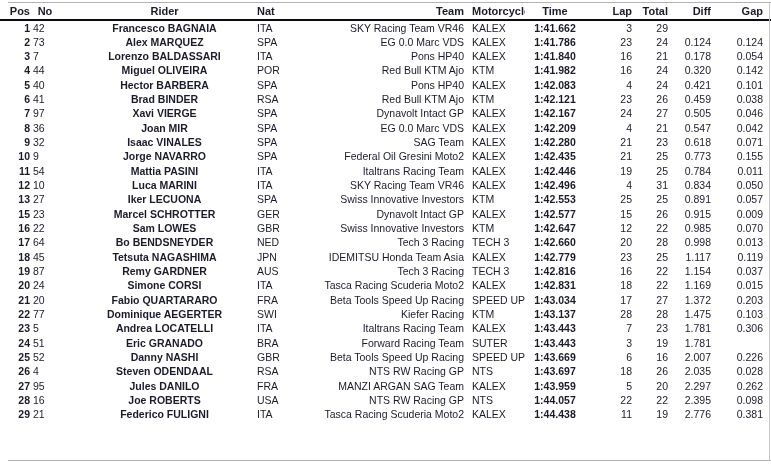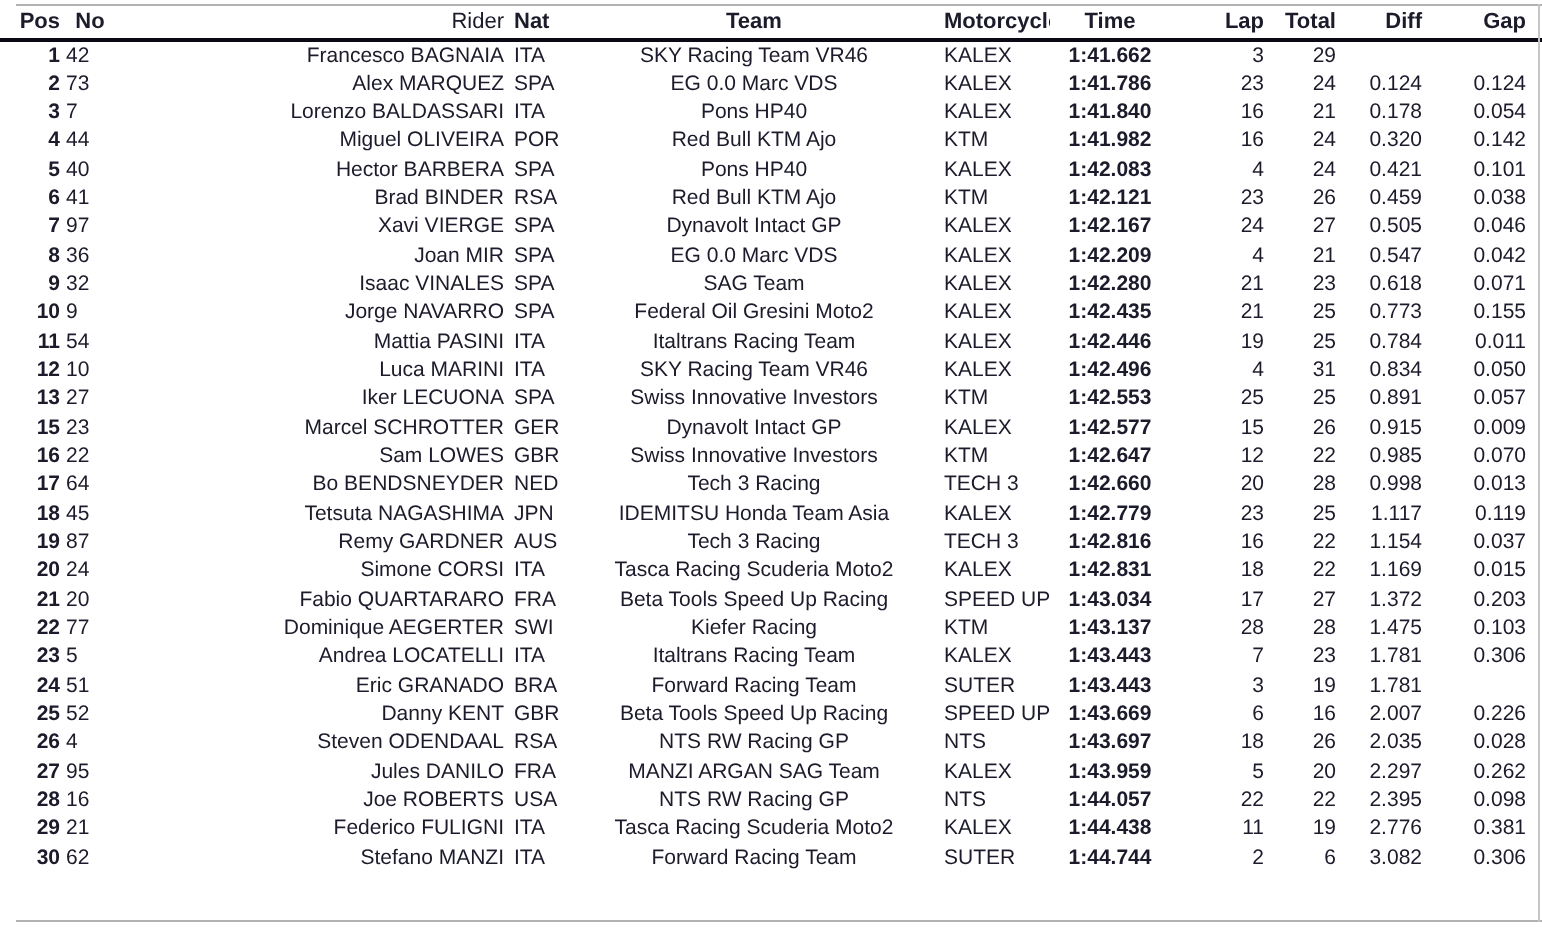--- a/index.html
+++ b/index.html
@@ -85,23 +85,23 @@
   col.col-team       { width: 180px; }
   col.col-motorcycle { width: 60px; }
   col.col-time       { width: 60px; }
   col.col-lap        { width: 48px; }
   col.col-total      { width: 38px; }
   col.col-diff       { width: 41px; }
   col.col-gap        { width: 59px; }
   
   .col-pos        { text-align: right; padding-right: 2px; font-weight: bold; }
   .col-no         { padding-right: 2px; }
-  .col-rider      { text-align: right;  padding-left: 18px; font-weight: normal; }
+  .col-rider      { text-align: center;  padding-left: 18px; font-weight: bold; }
   .col-nat        { text-align: left;  padding-left: 4px; margin-left: 12px; }
-  .col-team       { text-align: center;  padding-left: 5px; }
+  .col-team       { text-align: right;  padding-left: 5px; }
   .col-motorcycle { text-align: left;  padding-left: 7px; }
   .col-time       { text-align: center; padding-right: 1px; font-weight: bold; }
   .col-lap        { text-align: right; padding-right: 1px; }
   .col-total      { text-align: right; padding-right: 3px; }
   .col-diff       { text-align: right; padding-right: 1px; }
   .col-gap        { text-align: right; padding-right: 8px; }
 </style>
 </head>
 <body>
 
@@ -432,21 +432,21 @@
           <td class="col-motorcycle">SUTER</td>
           <td class="col-time">1:43.443</td>
           <td class="col-lap">3</td>
           <td class="col-total">19</td>
           <td class="col-diff">1.781</td>
           <td class="col-gap"></td>
         </tr>
         <tr>
           <td class="col-pos">25</td>
           <td class="col-no">52</td>
-          <td class="col-rider">Danny KENT</td>
+          <td class="col-rider">Danny NASHI</td>
           <td class="col-nat">GBR</td>
           <td class="col-team">Beta Tools Speed Up Racing</td>
           <td class="col-motorcycle">SPEED UP</td>
           <td class="col-time">1:43.669</td>
           <td class="col-lap">6</td>
           <td class="col-total">16</td>
           <td class="col-diff">2.007</td>
           <td class="col-gap">0.226</td>
         </tr>
         <tr>
@@ -494,30 +494,17 @@
           <td class="col-rider">Federico FULIGNI</td>
           <td class="col-nat">ITA</td>
           <td class="col-team">Tasca Racing Scuderia Moto2</td>
           <td class="col-motorcycle">KALEX</td>
           <td class="col-time">1:44.438</td>
           <td class="col-lap">11</td>
           <td class="col-total">19</td>
           <td class="col-diff">2.776</td>
           <td class="col-gap">0.381</td>
         </tr>
-        <tr>
-          <td class="col-pos">30</td>
-          <td class="col-no">62</td>
-          <td class="col-rider">Stefano MANZI</td>
-          <td class="col-nat">ITA</td>
-          <td class="col-team">Forward Racing Team</td>
-          <td class="col-motorcycle">SUTER</td>
-          <td class="col-time">1:44.744</td>
-          <td class="col-lap">2</td>
-          <td class="col-total">6</td>
-          <td class="col-diff">3.082</td>
-          <td class="col-gap">0.306</td>
-        </tr>
       </tbody>
   </table>
   <div class="rule-bottom"></div>
   <div class="rule-right"></div>
 </div>
 
 </body></html>

